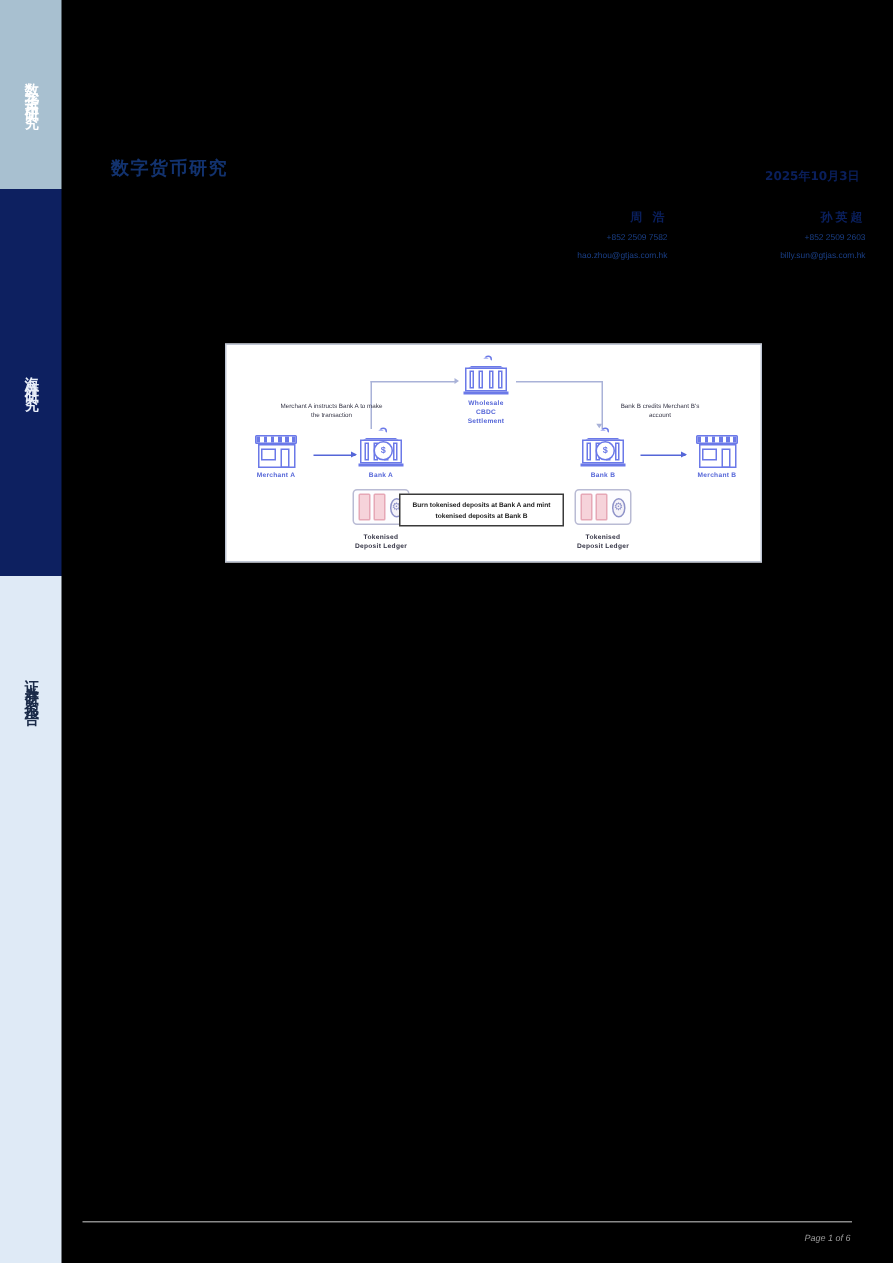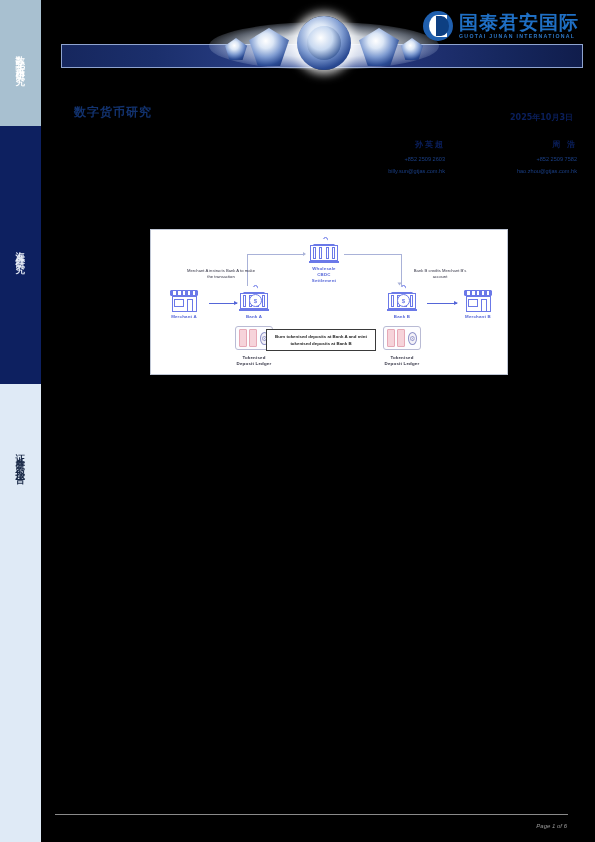--- a/index.html
+++ b/index.html
@@ -417,57 +417,34 @@
       <span class="vtext">数字货币研究</span>
     </div>
     <div class="side-band band-2">
       <span class="vtext">海外研究</span>
     </div>
     <div class="side-band band-3">
       <span class="vtext">证券研究报告</span>
     </div>
   </div>
 
-  <div class="banner-wrap">
-    <div class="navy-bar"></div>
-    <div class="gem-cloud">
-      <div class="halo"></div>
-      <div class="gem gem-s1"></div>
-      <div class="gem gem-l"></div>
-      <div class="gem gem-big"></div>
-      <div class="gem gem-r"></div>
-      <div class="gem gem-s2"></div>
-    </div>
-
-    <div class="logo">
-      <div class="logo-mark">
-        <div class="ring"></div>
-        <div class="inner"></div>
-        <div class="drop"></div>
-      </div>
-      <div class="logo-text">
-        <span class="logo-cn">国泰君安国际</span>
-        <span class="logo-en">GUOTAI JUNAN INTERNATIONAL</span>
-      </div>
-    </div>
-  </div>
 
   <div class="doc-title">数字货币研究</div>
   <div class="doc-date">2025年10月3日</div>
 
   <div class="analysts">
+    <div class="analyst">
+      <span class="nm">周 浩</span>
+      <span class="ph">+852 2509 7582</span>
+      <span class="em">hao.zhou@gtjas.com.hk</span>
+    </div>
     <div class="analyst">
       <span class="nm">孙英超</span>
       <span class="ph">+852 2509 2603</span>
       <span class="em">billy.sun@gtjas.com.hk</span>
-    </div>
-    <div class="analyst">
-      <span class="nm">周 浩</span>
-      <span class="ph">+852 2509 7582</span>
-      <span class="em">hao.zhou@gtjas.com.hk</span>
     </div>
   </div>
 
   <div class="figure">
     <div class="fig-inner">
 
       <div class="conn" style="left:145px; top:24px; width:0; height:0; border-width:0;"></div>
       <div class="conn" style="left:96px; top:24px; width:57px; border-width:0 0 .8px 0;"></div>
       <div class="conn" style="left:96px; top:24px; height:32px; border-width:0 0 0 .8px;"></div>
       <div class="conn-arrow" style="left:152px; top:21.8px;"></div>

